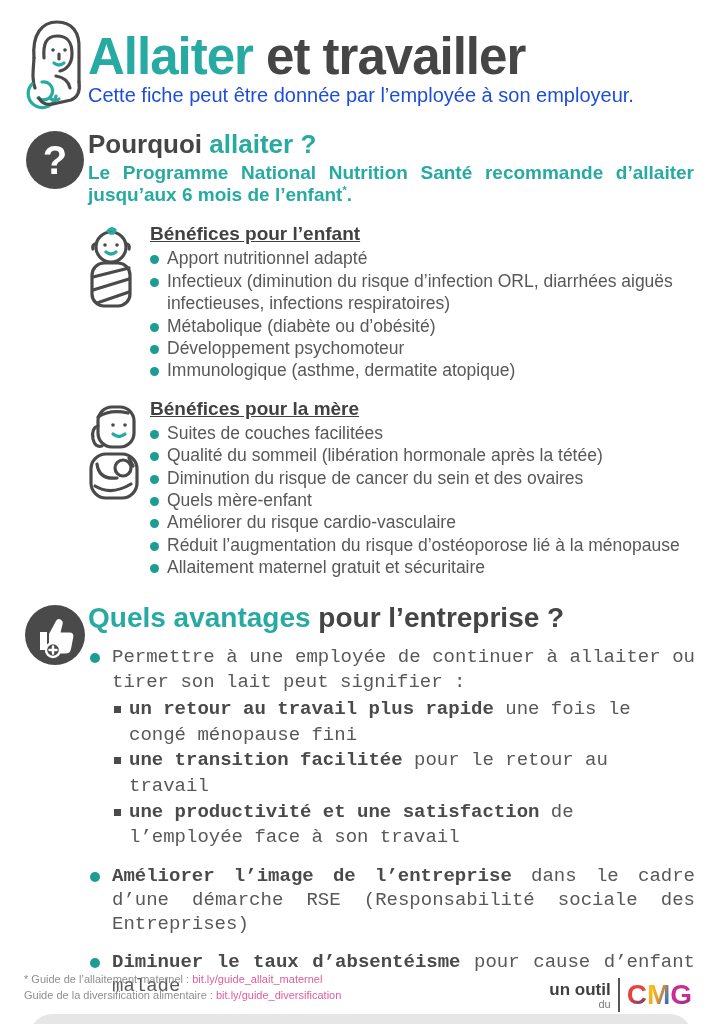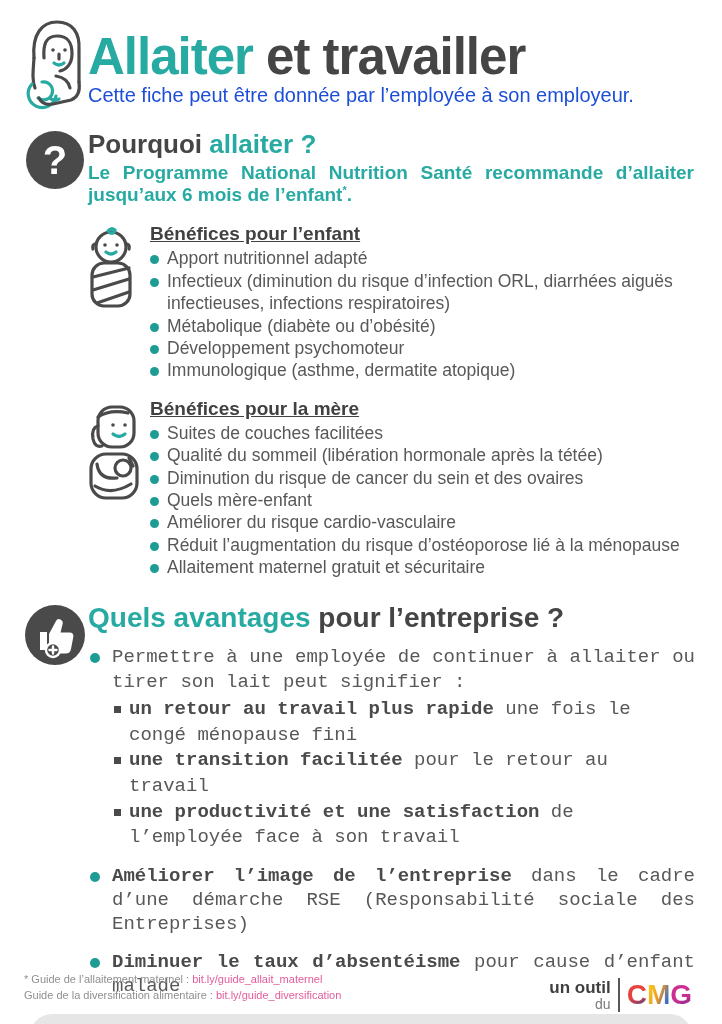--- a/index.html
+++ b/index.html
@@ -54,21 +54,21 @@
   .law p { font-size:17.5px; color:#565658; line-height:1.33; text-align:justify; margin-bottom:12px; }
 
   
   .footer { position:absolute; left:0; right:4px; bottom:12px; padding:0 26px 0 24px;
             display:flex; justify-content:space-between; align-items:flex-start; }
   .notes { font-size:11px; color:#8f8f8f; line-height:1.45; }
   .notes a { color:#e25c9b; text-decoration:none; }
   .brand { display:flex; align-items:center; gap:7px; margin-top:6px; }
   .brand-text { text-align:right; line-height:1; }
   .brand-text .l1 { font-size:17px; font-weight:800; color:#3f3f3f; }
-  .brand-text .l2 { font-size:14px; color:#7a7a7a; margin-top:1px; }
+  .brand-text .l2 { font-size:11px; color:#7a7a7a; margin-top:1px; }
   .brand-bar { width:2px; height:34px; background:#55565a; }
   .cmg { font-size:28px; font-weight:800; letter-spacing:0; line-height:1; }
   .cmg span { -webkit-background-clip:text; background-clip:text; color:transparent; }
   .cmg .c1 { background-image:linear-gradient(160deg,#e8423e 55%,#2b3f8f 95%); }
   .cmg .c2 { background-image:linear-gradient(110deg,#f2c21f 20%,#f2991f 50%,#2a6bd4 85%); }
   .cmg .c3 { background-image:linear-gradient(160deg,#cb2d92 60%,#5a2d8f 100%); }
 
   svg .ln { fill:none; stroke:#4a4a4a; stroke-width:3.2; stroke-linecap:round; stroke-linejoin:round; }
   svg .tl { fill:none; stroke:#27aaa1; stroke-width:3.2; stroke-linecap:round; stroke-linejoin:round; }
   svg .dot { fill:#4a4a4a; stroke:none; }

